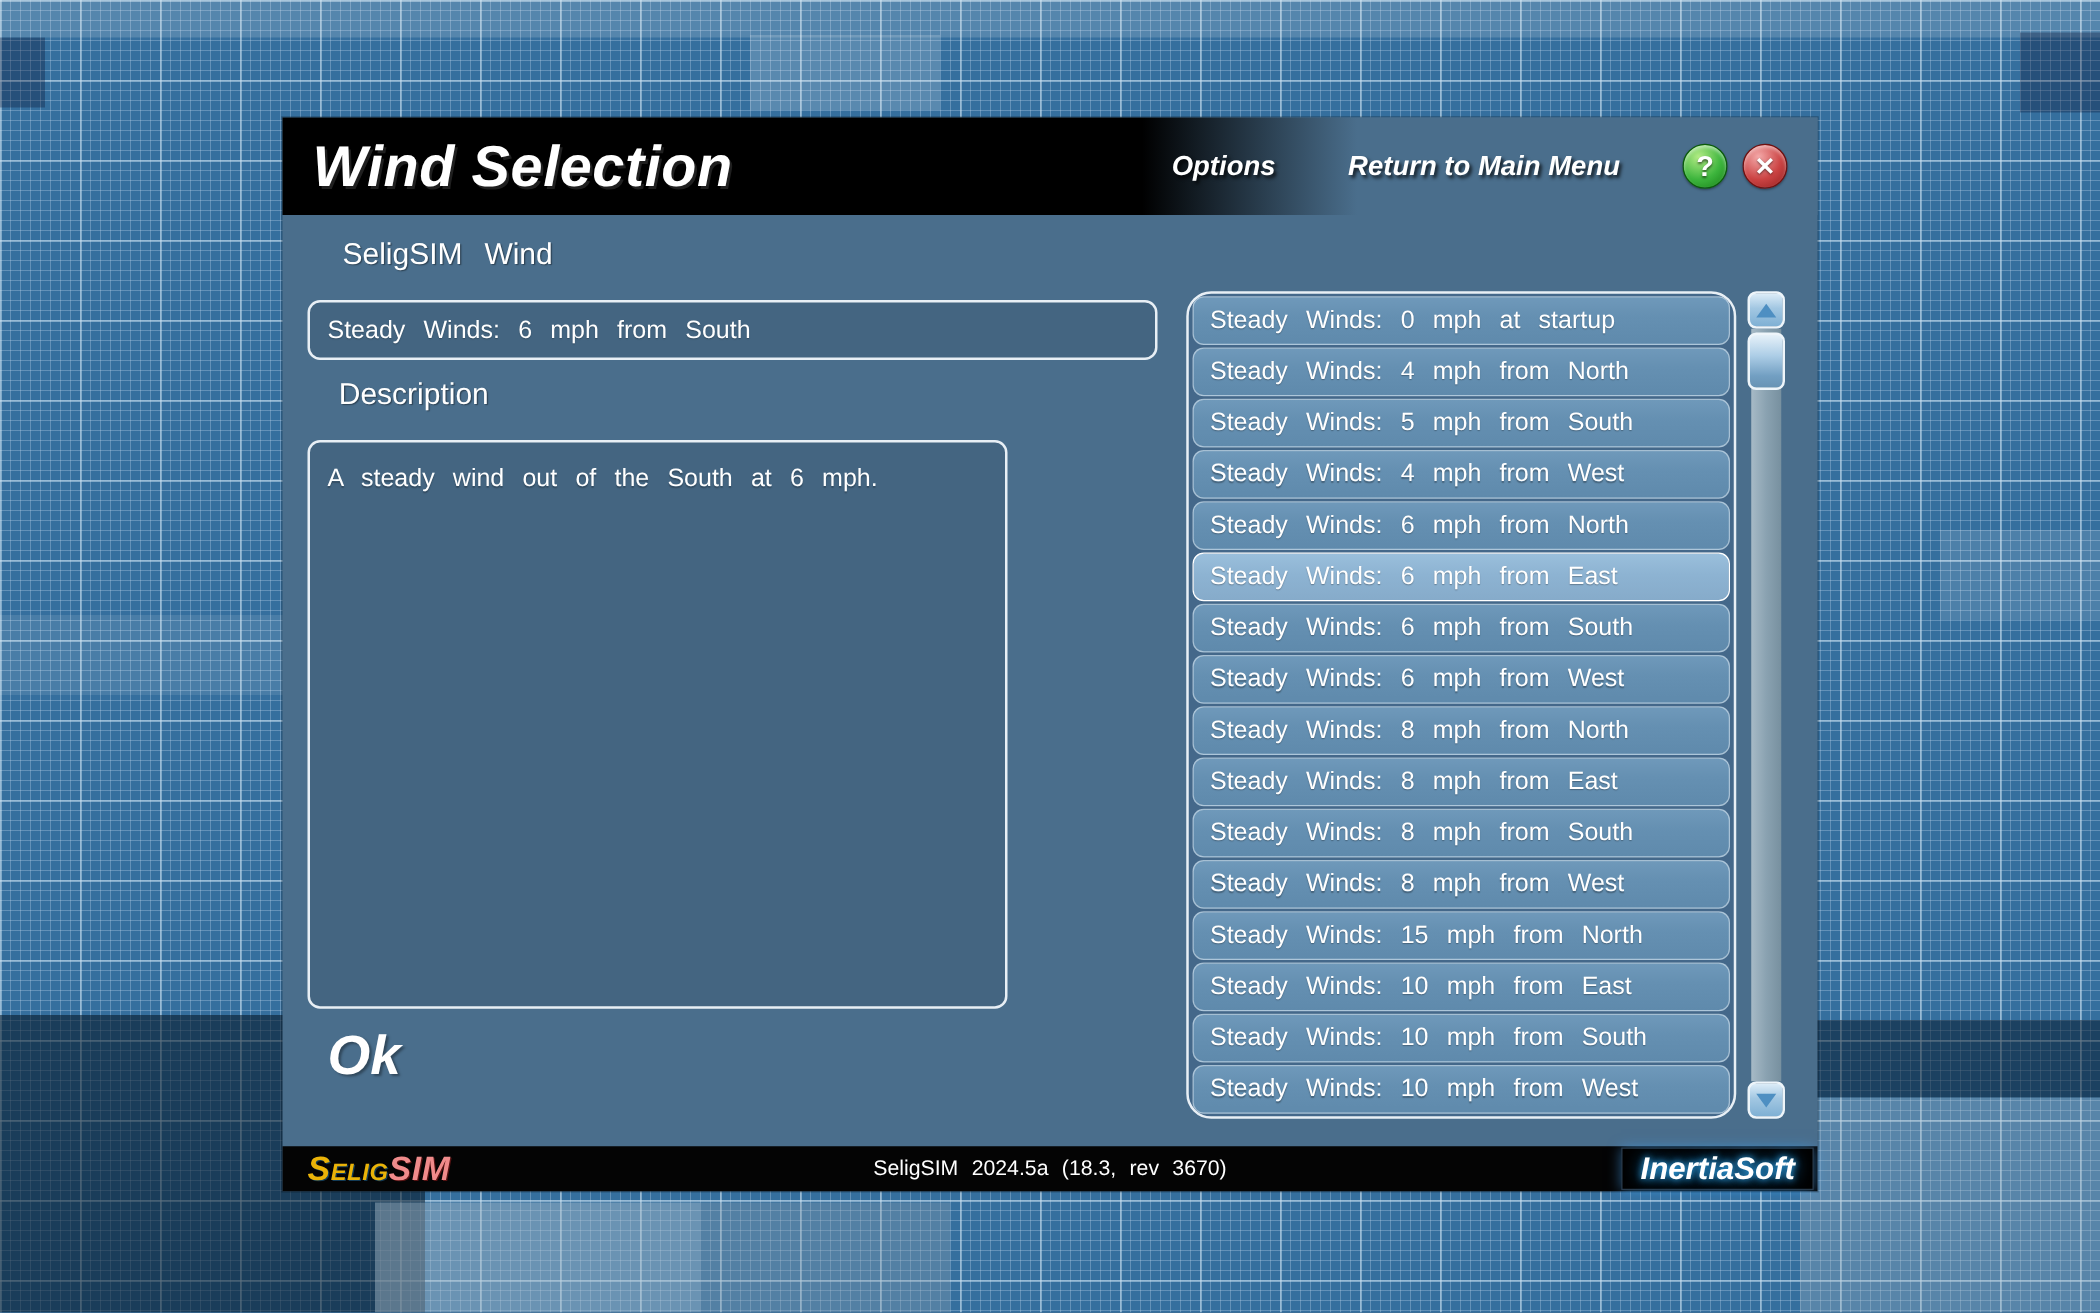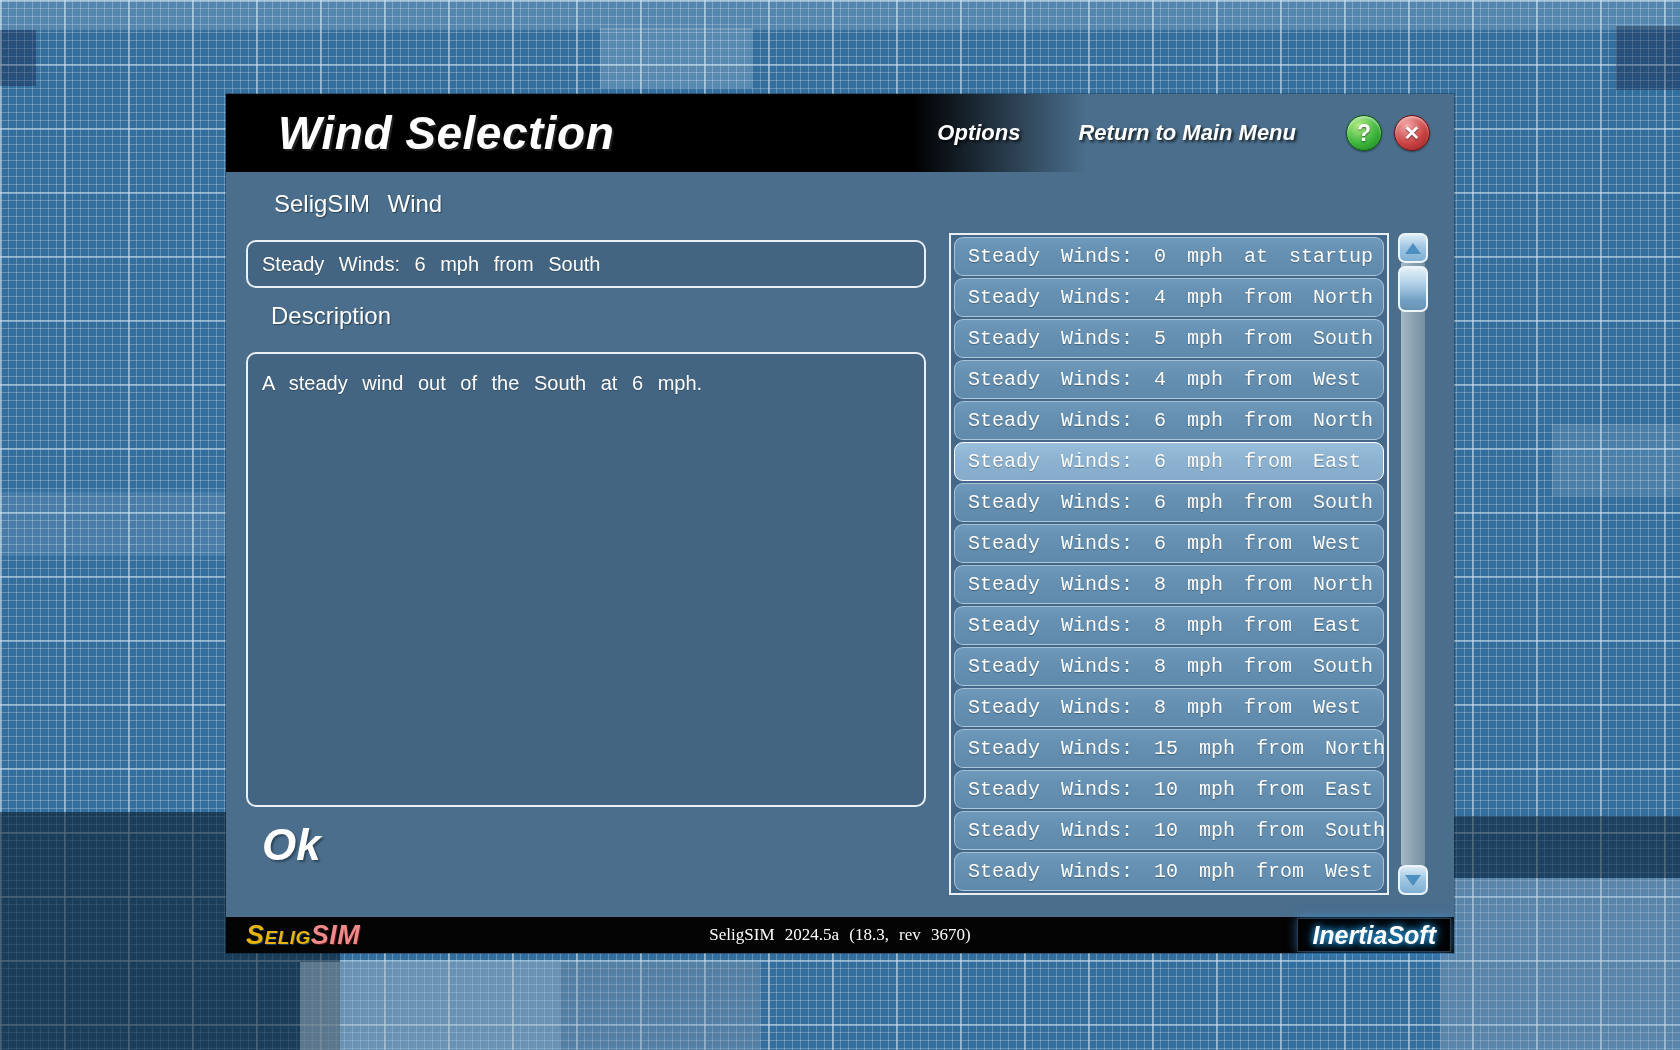--- a/index.html
+++ b/index.html
@@ -16,21 +16,21 @@
       linear-gradient(90deg, rgba(190,215,235,0.33) 1px, transparent 1px);
     background-size:64px 64px,64px 64px,8px 8px,8px 8px;}
   .patch{position:absolute;pointer-events:none;}
 
   
   .window{position:absolute;left:226px;top:94px;width:1228px;height:859px;
     background:#4a6e8c;box-shadow:0 0 0 1px rgba(0,0,0,0.25);}
 
   .titlebar{position:absolute;left:0;top:0;right:0;height:78px;
     background:linear-gradient(90deg,#000 0%,#000 56%,#4a6e8c 70%);
-    display:flex;align-items:center;padding-left:28px;}
+    display:flex;align-items:center;}
   .app-title{font-size:46px;font-style:italic;font-weight:bold;color:#fff;
     margin:0 0 0 24px;letter-spacing:0.5px;white-space:nowrap;
     text-shadow:2px 2px 0 rgba(90,90,90,0.35);}
   .tb-spacer{flex:1;}
   .tb-menu{font-size:22px;font-style:italic;font-weight:bold;color:#fff;
     white-space:nowrap;cursor:pointer;text-shadow:2px 2px 3px rgba(0,0,0,0.75);margin-left:20px;}
   .tb-menu.options{margin-right:38px;}
   .tb-menu.return{margin-right:50px;}
   .circle-btn{width:36px;height:36px;border-radius:50%;display:flex;align-items:center;
     justify-content:center;font-weight:bold;color:#fff;cursor:pointer;box-sizing:border-box;
@@ -46,30 +46,30 @@
   .ui-text{word-spacing:0.45em;}
   .section-heading{position:absolute;color:#fff;font-size:24px;
     text-shadow:1px 1px 1px rgba(0,0,0,0.4);white-space:nowrap;}
   .h-selected{left:48px;top:96px;}
   .h-desc{left:45px;top:208px;}
   .panel-box{position:absolute;border:2px solid #e8eff5;border-radius:10px;
     background:rgba(0,0,0,0.08);box-sizing:border-box;color:#fff;font-size:20px;
     text-shadow:0 1px 1px rgba(0,0,0,0.25);}
   .value-box{left:20px;top:146px;width:680px;height:48px;display:flex;align-items:center;
     padding-left:14px;}
-  .desc-box{left:20px;top:258px;width:680px;height:455px;padding:18px 14px;}
+  .desc-box{left:20px;top:258px;width:560px;height:455px;padding:18px 14px;}
   .ok-btn{position:absolute;left:36px;top:726px;font-size:44px;font-style:italic;
     font-weight:bold;color:#fff;cursor:pointer;background:none;border:none;
     font-family:"Liberation Sans",sans-serif;padding:0;
     text-shadow:2px 2px 2px rgba(0,0,0,0.35);}
 
   
   .wind-list{position:absolute;left:723px;top:139px;width:440px;height:662px;
-    border:2px solid #e8eff5;border-radius:0;background:#44688a;box-sizing:border-box;
-    display:flex;flex-direction:column;padding:1px;overflow:hidden;font-family:Liberation Mono, monospace;}
+    border:2px solid #e8eff5;border-radius:20px;background:#44688a;box-sizing:border-box;
+    display:flex;flex-direction:column;padding:1px;overflow:hidden;}
   .list-row{flex:1;margin:1px 2px;border-radius:9px;border:1px solid rgba(235,244,250,0.5);
     background:linear-gradient(180deg,#6f99ba,#6590b2 40%,#5f8aac);
     display:flex;align-items:center;padding-left:13px;color:#fff;font-size:20px;
     word-spacing:0.45em;text-shadow:0 1px 1px rgba(0,0,0,0.3);cursor:pointer;
     white-space:nowrap;box-sizing:border-box;}
   .list-row.selected{background:linear-gradient(180deg,#9abfdc,#8db3d2 45%,#86abca);
     border-color:#ffffff;}
 
   
   .scrollbar{position:absolute;left:1172px;top:139px;width:30px;height:662px;
@@ -88,21 +88,21 @@
     background:linear-gradient(180deg,#e6f1f9,#accde6 40%,#729fc2 78%,#6893b4);}
 
   
   .bottom-bar{position:absolute;left:0;right:0;bottom:0;height:36px;background:#040404;
     display:flex;align-items:center;padding-left:20px;box-sizing:border-box;}
   .brand-left{font-style:italic;font-weight:bold;font-size:27px;letter-spacing:0.5px;
     white-space:nowrap;}
   .brand-left .selig{color:#eab308;font-variant:small-caps;text-shadow:1px 1px 0 #123a55;}
   .brand-left .sim{color:#ef8b8b;text-shadow:1px 1px 0 #551212;}
   .version{position:absolute;left:50%;transform:translateX(-50%);color:#fff;
-    font-family:Liberation Serif, serif;font-size:17px;word-spacing:0.35em;
+    font-family:Liberation Sans, sans-serif;font-size:17px;word-spacing:0.35em;
     white-space:nowrap;}
   .brand-right{margin-left:auto;margin-right:3px;height:32px;padding:0 14px;display:flex;
     align-items:center;background:#000;border:1px solid rgba(140,200,255,0.3);
     box-shadow:0 0 10px rgba(70,170,255,0.5);font-style:italic;font-weight:bold;
     font-size:25px;color:#fff;white-space:nowrap;
     text-shadow:0 0 6px #35b5ff,0 0 14px #1f8fe0;}
 </style>
 </head>
 <body>
 

